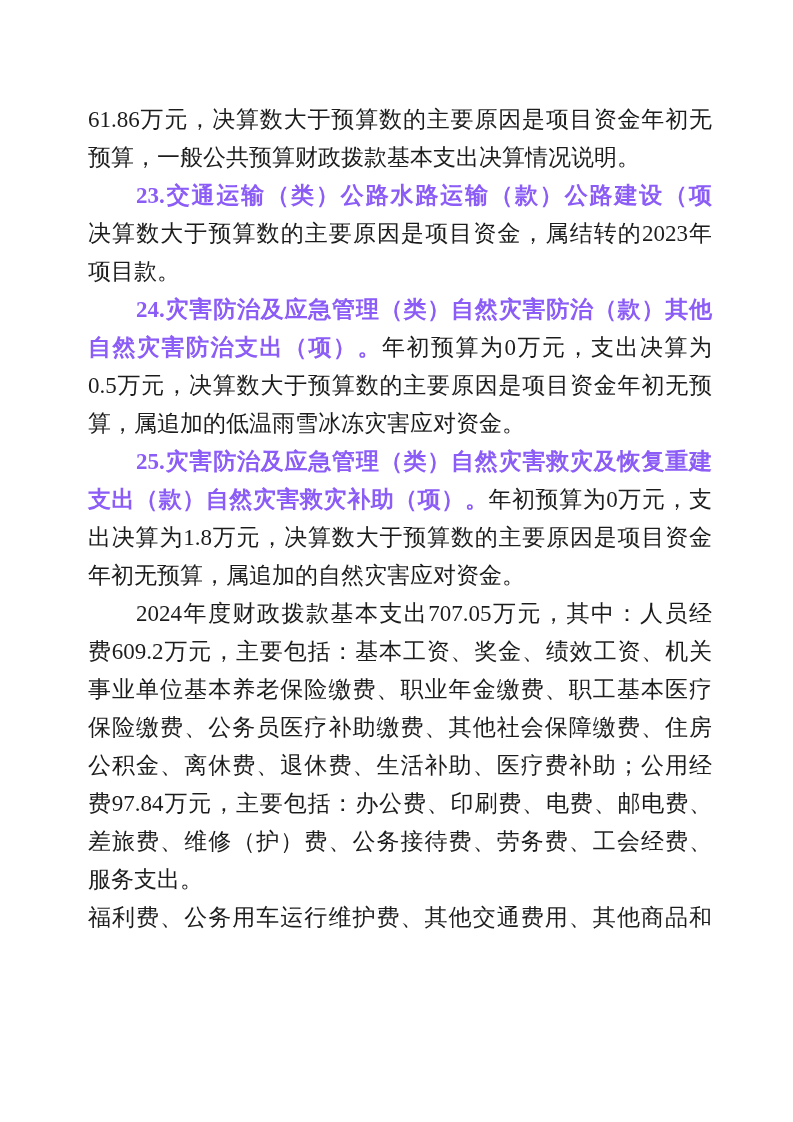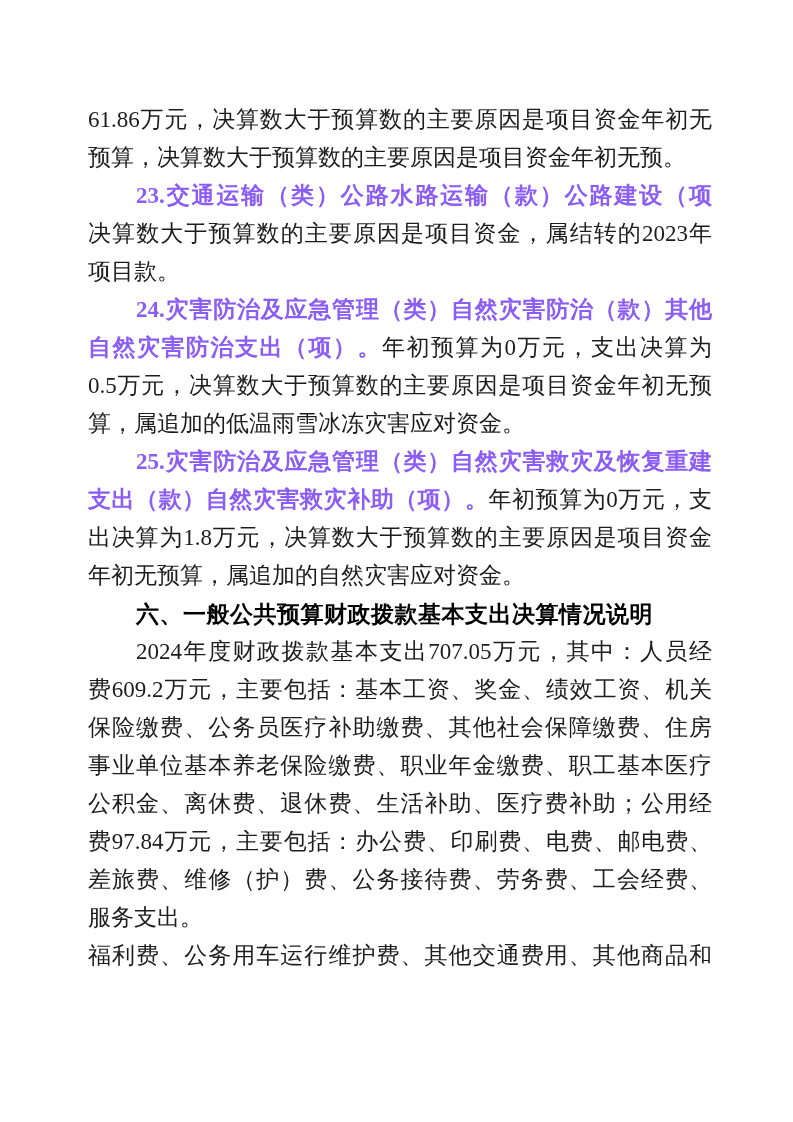--- a/index.html
+++ b/index.html
@@ -47,36 +47,35 @@
     color: #000000;
     letter-spacing: 0.5px;
   }
 </style>
 </head>
 <body>
 
 <div class="page">
   <div class="content">
       <div class="line stretch"><span class="run">61.86万元，决算数大于预算数的主要原因是项目资金年初无</span></div>
-      <div class="line"><span class="run">预算，决算数大于预算数的主要原因是项目资金年初无预。</span></div>
+      <div class="line"><span class="run">预算，一般公共预算财政拨款基本支出决算情况说明。</span></div>
       <div class="line indent stretch"><span class="run bold">23.交通运输（类）公路水路运输（款）公路建设（项</span></div>
       <div class="line stretch"><span class="run">决算数大于预算数的主要原因是项目资金，属结转的2023年</span></div>
       <div class="line"><span class="run">项目款。</span></div>
       <div class="line indent stretch"><span class="run bold">24.灾害防治及应急管理（类）自然灾害防治（款）其他</span></div>
       <div class="line stretch"><span class="run bold">自然灾害防治支出（项）。</span><span class="run">年初预算为0万元，支出决算为</span></div>
       <div class="line stretch"><span class="run">0.5万元，决算数大于预算数的主要原因是项目资金年初无预</span></div>
       <div class="line"><span class="run">算，属追加的低温雨雪冰冻灾害应对资金。</span></div>
       <div class="line indent stretch"><span class="run bold">25.灾害防治及应急管理（类）自然灾害救灾及恢复重建</span></div>
       <div class="line stretch"><span class="run bold">支出（款）自然灾害救灾补助（项）。</span><span class="run">年初预算为0万元，支</span></div>
       <div class="line stretch"><span class="run">出决算为1.8万元，决算数大于预算数的主要原因是项目资金</span></div>
       <div class="line"><span class="run">年初无预算，属追加的自然灾害应对资金。</span></div>
-      <div class="line indent heiti"><span class="run bold">六、一般公共预算财政拨款基本支出决算情况说明</span></div>
       <div class="line indent stretch"><span class="run">2024年度财政拨款基本支出707.05万元，其中：人员经</span></div>
       <div class="line stretch"><span class="run">费609.2万元，主要包括：基本工资、奖金、绩效工资、机关</span></div>
+      <div class="line stretch"><span class="run">事业单位基本养老保险缴费、职业年金缴费、职工基本医疗</span></div>
       <div class="line stretch"><span class="run">保险缴费、公务员医疗补助缴费、其他社会保障缴费、住房</span></div>
-      <div class="line stretch"><span class="run">事业单位基本养老保险缴费、职业年金缴费、职工基本医疗</span></div>
       <div class="line stretch"><span class="run">公积金、离休费、退休费、生活补助、医疗费补助；公用经</span></div>
       <div class="line stretch"><span class="run">费97.84万元，主要包括：办公费、印刷费、电费、邮电费、</span></div>
       <div class="line stretch"><span class="run">差旅费、维修（护）费、公务接待费、劳务费、工会经费、</span></div>
       <div class="line"><span class="run">服务支出。</span></div>
       <div class="line stretch"><span class="run">福利费、公务用车运行维护费、其他交通费用、其他商品和</span></div>
     </div>
 </div>
 
 </body></html>

